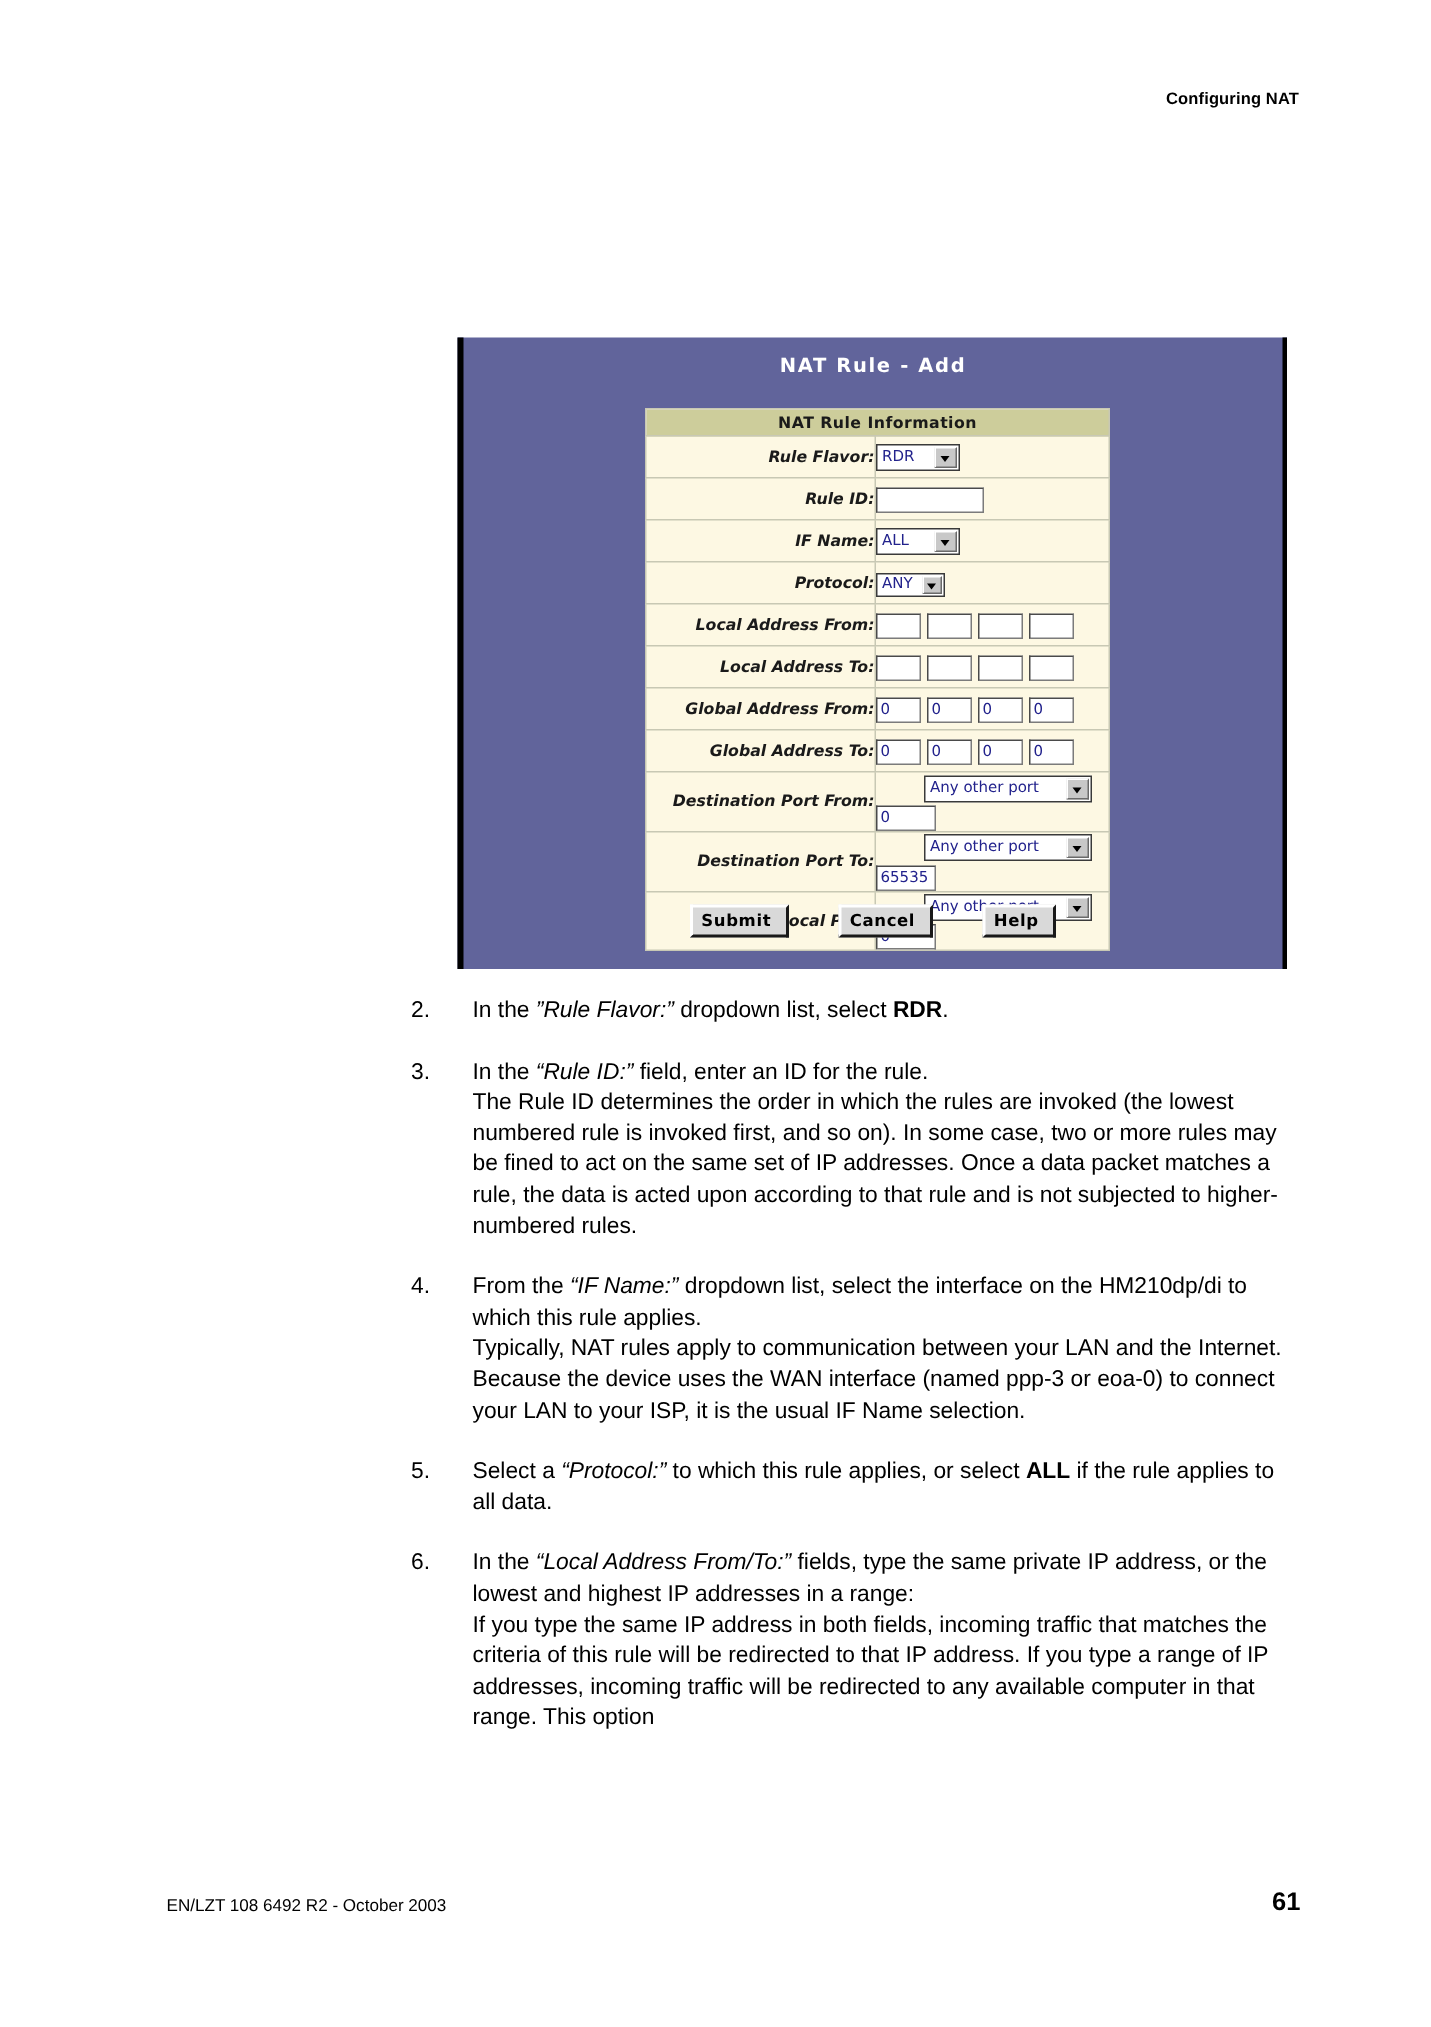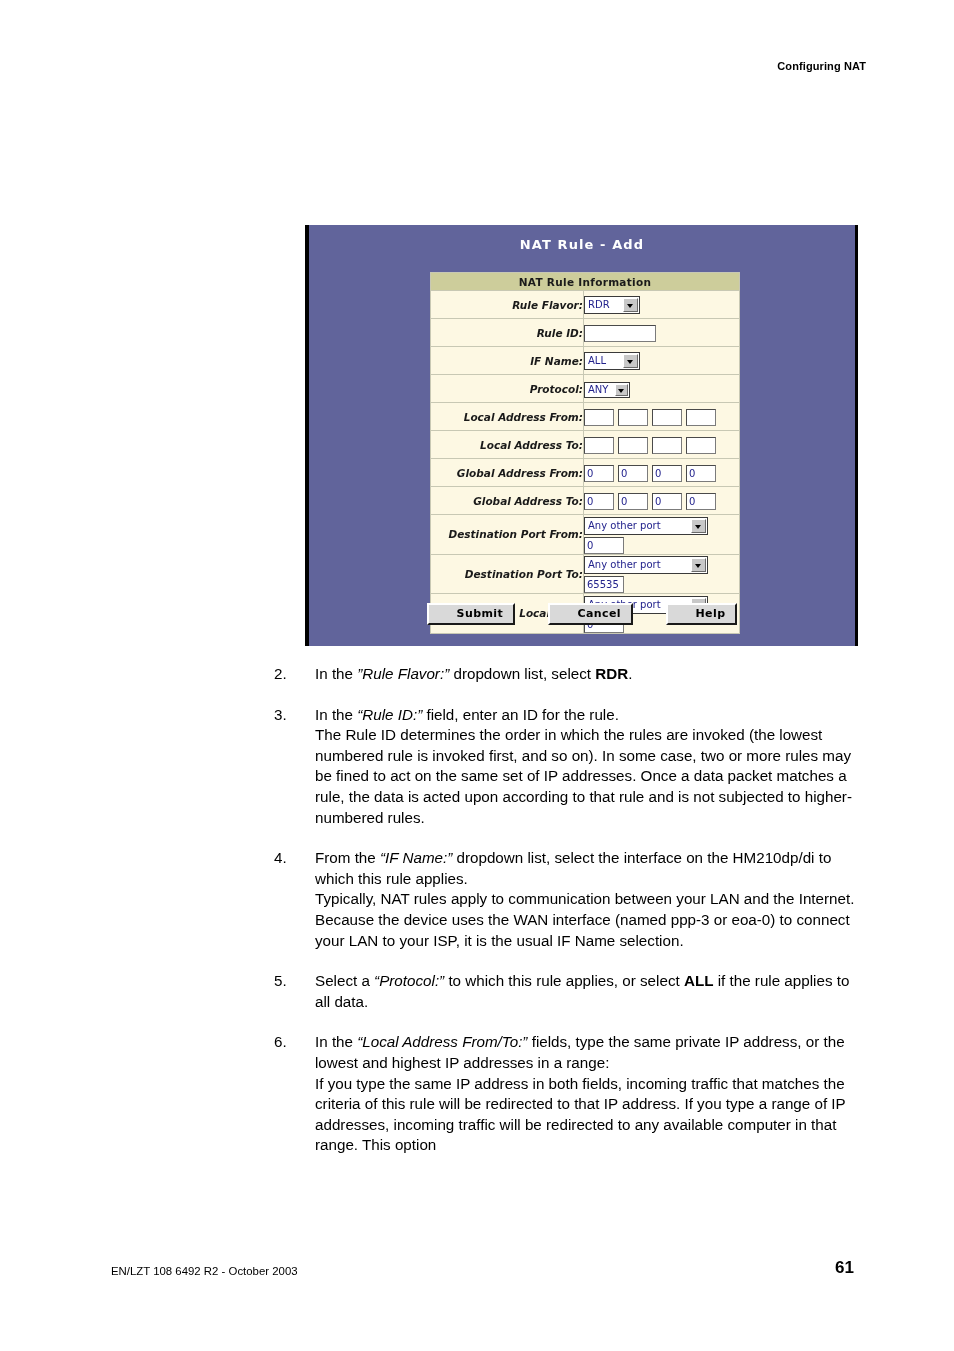--- a/index.html
+++ b/index.html
@@ -145,42 +145,42 @@
     top: 5px;
     border-left: 3px solid transparent;
     border-right: 3px solid transparent;
     border-top: 4px solid #000000;
   }
   .sel-flavor { width: 56px; }
   .sel-ifname { width: 56px; }
   .sel-protocol { width: 46px; height: 16px; line-height: 14px; }
   .sel-protocol .sel-arrow { height: 12px; width: 13px; }
   .sel-protocol .sel-arrow::after { left: 2px; top: 4px; }
-  .sel-portkind { width: 124px; margin-right: 4px; }
+  .sel-portkind { width: 112px; margin-right: 4px; margin-left: 32px; }
 
   .button-bar {
     position: absolute;
     left: 0;
     right: 0;
     top: 378px;
     text-align: center;
   }
   .btn {
     display: inline-block;
     background: #d9d9d9;
     border: 2px outset #e8e8e8;
     border-top-color: #ffffff;
     border-left-color: #ffffff;
     border-right-color: #6e6e6e;
     border-bottom-color: #6e6e6e;
     font-family: "DejaVu Sans", sans-serif;
     font-size: 11px;
     font-weight: bold;
     color: #000000;
-    padding: 2px 10px 3px 28px;
+    padding: 2px 10px 3px 6px;
     margin: 0 14px;
     letter-spacing: .4px;
   }
 
   
   .steps {
     position: absolute;
     left: 274px;
     top: 664px;
     width: 584px;
@@ -205,21 +205,21 @@
 
   
   .footer-left {
     position: absolute;
     left: 111px;
     top: 1265px;
     font-size: 11.4px;
   }
   .footer-page {
     position: absolute;
-    right: 100px;
+    right: 87px;
     top: 1258px;
     font-size: 17px;
     font-weight: bold;
   }
 </style>
 </head>
 <body>
 
 <div class="page-header">Configuring NAT</div>
 

